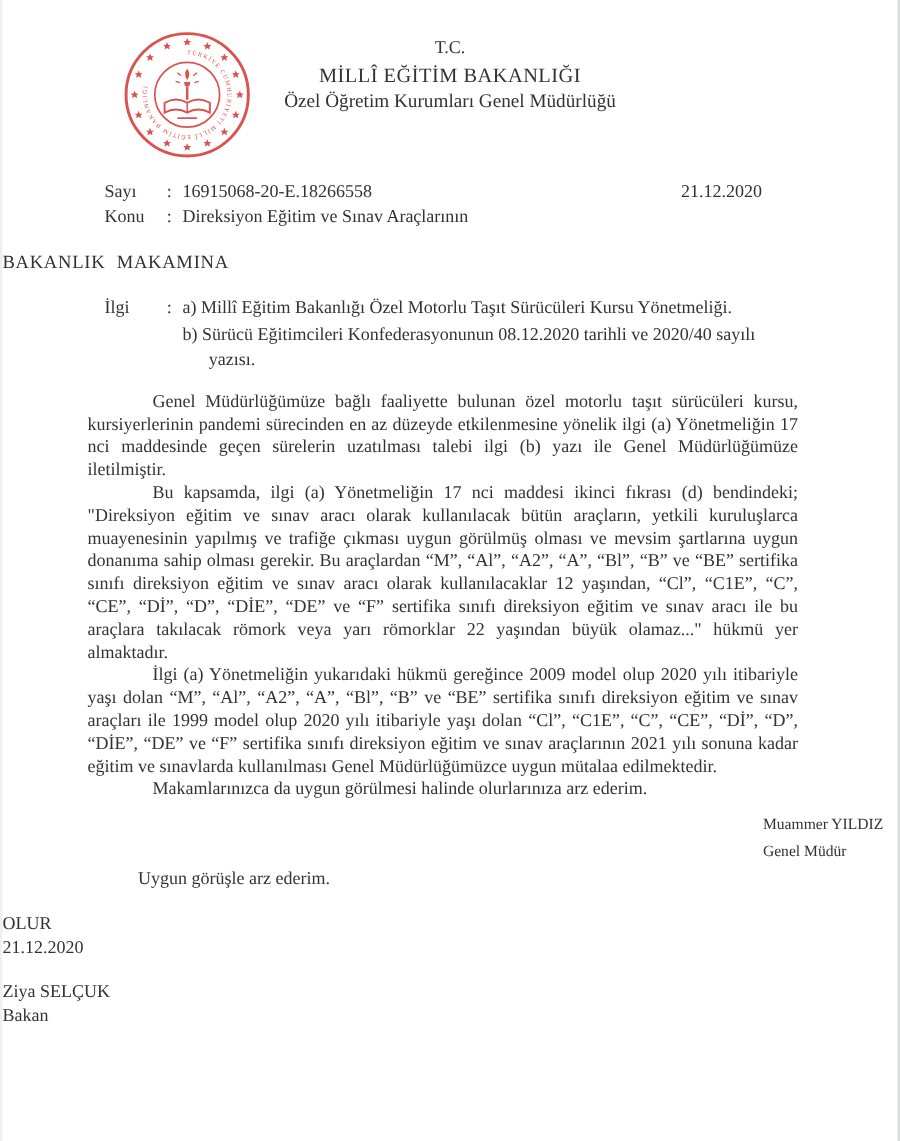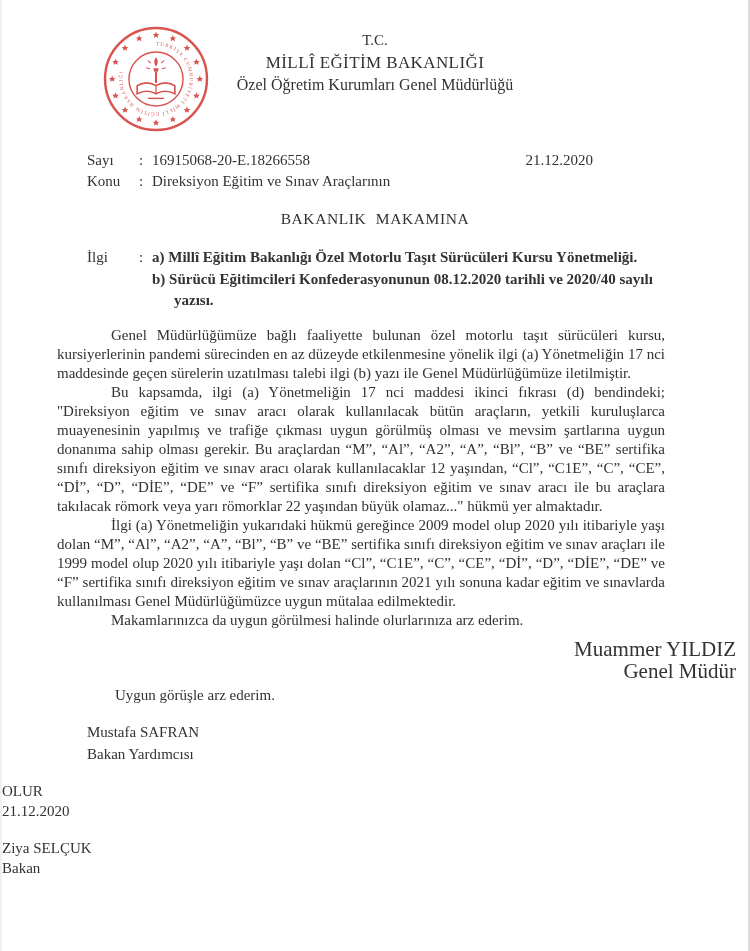--- a/index.html
+++ b/index.html
@@ -14,47 +14,47 @@
     border-right:2px solid #d9dde1;
     box-sizing:border-box;
   }
   
   .letterhead{position:relative;text-align:center;padding-top:29px;}
   .emblem{position:absolute;left:101px;top:26px;width:106px;height:106px;}
   .lh-line1{font-size:15px;line-height:22px;}
   .lh-line2{font-size:17px;line-height:23px;letter-spacing:.4px;}
   .lh-line3{font-size:16px;line-height:22px;}
   
-  .meta{margin-top:54px;padding:0 101px 0 85px;font-size:15px;line-height:21px;}
+  .meta{margin-top:54px;padding:0 59px 0 85px;font-size:15px;line-height:21px;}
   .meta-row{display:flex;}
   .meta-label{width:52px;flex:0 0 52px;}
   .meta-colon{width:13px;flex:0 0 13px;}
   .meta-date{margin-left:auto;margin-right:54px;}
   
   .recipient{
-    text-align:center;margin-top:16px;font-size:15.5px;line-height:21px;
+    text-align:left;margin-top:16px;font-size:15.5px;line-height:21px;
     letter-spacing:.6px;word-spacing:5px;
   }
   
   .ilgi{margin-top:18px;padding:0 46px 0 85px;font-size:15px;line-height:21.5px;display:flex;}
-  .ilgi-content{flex:1;font-weight:bold;}
+  .ilgi-content{flex:1;}
   .ilgi-cont2{padding-left:22px;}
   
-  .body-text{margin-top:14px;padding:0 83px 0 55px;}
+  .body-text{margin-top:14px;padding:0 83px 0 55px;margin-left:16px;}
   .para{
     font-size:15px;line-height:19px;margin:0;
     text-align:justify;text-indent:54px;
   }
   .para-closing{
     font-size:15px;line-height:19px;margin:0;text-indent:54px;
   }
   
   .sig-right{
-    margin:8px 12px 0 auto;width:max-content;text-align:right;
-    font-size:21px;line-height:22px;padding:0;
+    margin:8px 12px 0 auto;width:max-content;text-align:left;
+    font-size:13px;line-height:22px;padding:0;
   }
   .endorsement{margin-top:2px;padding:0 83px 0 113px;font-size:15px;line-height:22px;}
   .sig-left{margin-top:15px;padding:0 83px 0 85px;font-size:15px;line-height:22px;}
   .olur{margin-top:16px;font-size:15px;line-height:20px;}
   .minister{margin-top:17px;text-align:left;font-size:15px;line-height:20px;}
 </style>
 </head>
 <body>
 
 <div class="page">
@@ -137,24 +137,20 @@
     <p class="para-closing">Makamlarınızca da uygun görülmesi halinde olurlarınıza arz ederim.</p>
   </div>
 
   <div class="sig-right">
     <div>Muammer YILDIZ</div>
     <div>Genel Müdür</div>
   </div>
 
   <div class="endorsement">Uygun görüşle arz ederim.</div>
 
-  <div class="sig-left">
-    <div>Mustafa SAFRAN</div>
-    <div>Bakan Yardımcısı</div>
-  </div>
 
   <div class="olur">
     <div>OLUR</div>
     <div>21.12.2020</div>
   </div>
 
   <div class="minister">
     <div>Ziya SELÇUK</div>
     <div>Bakan</div>
   </div>

